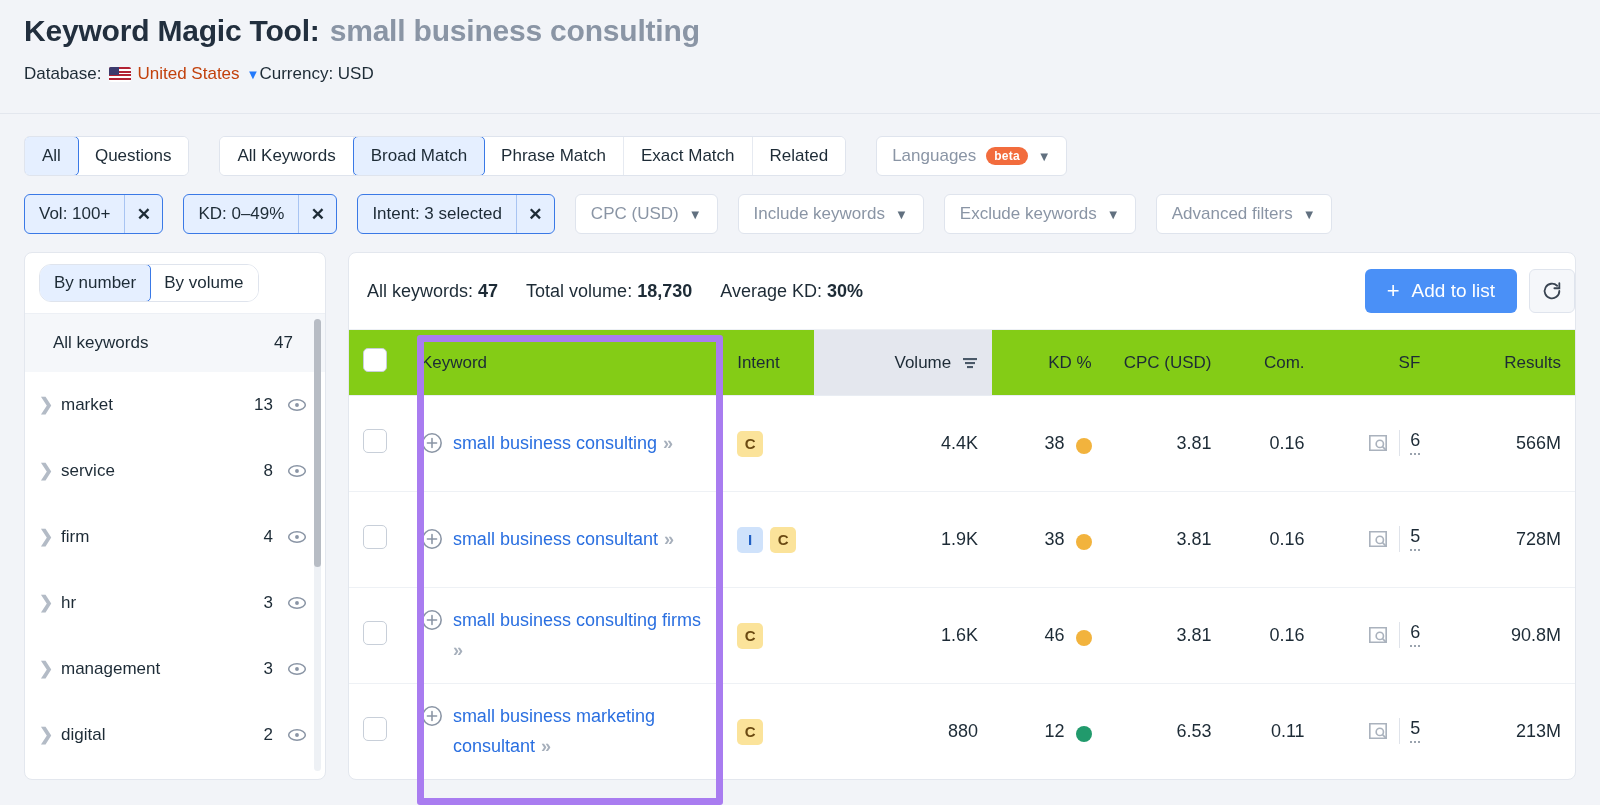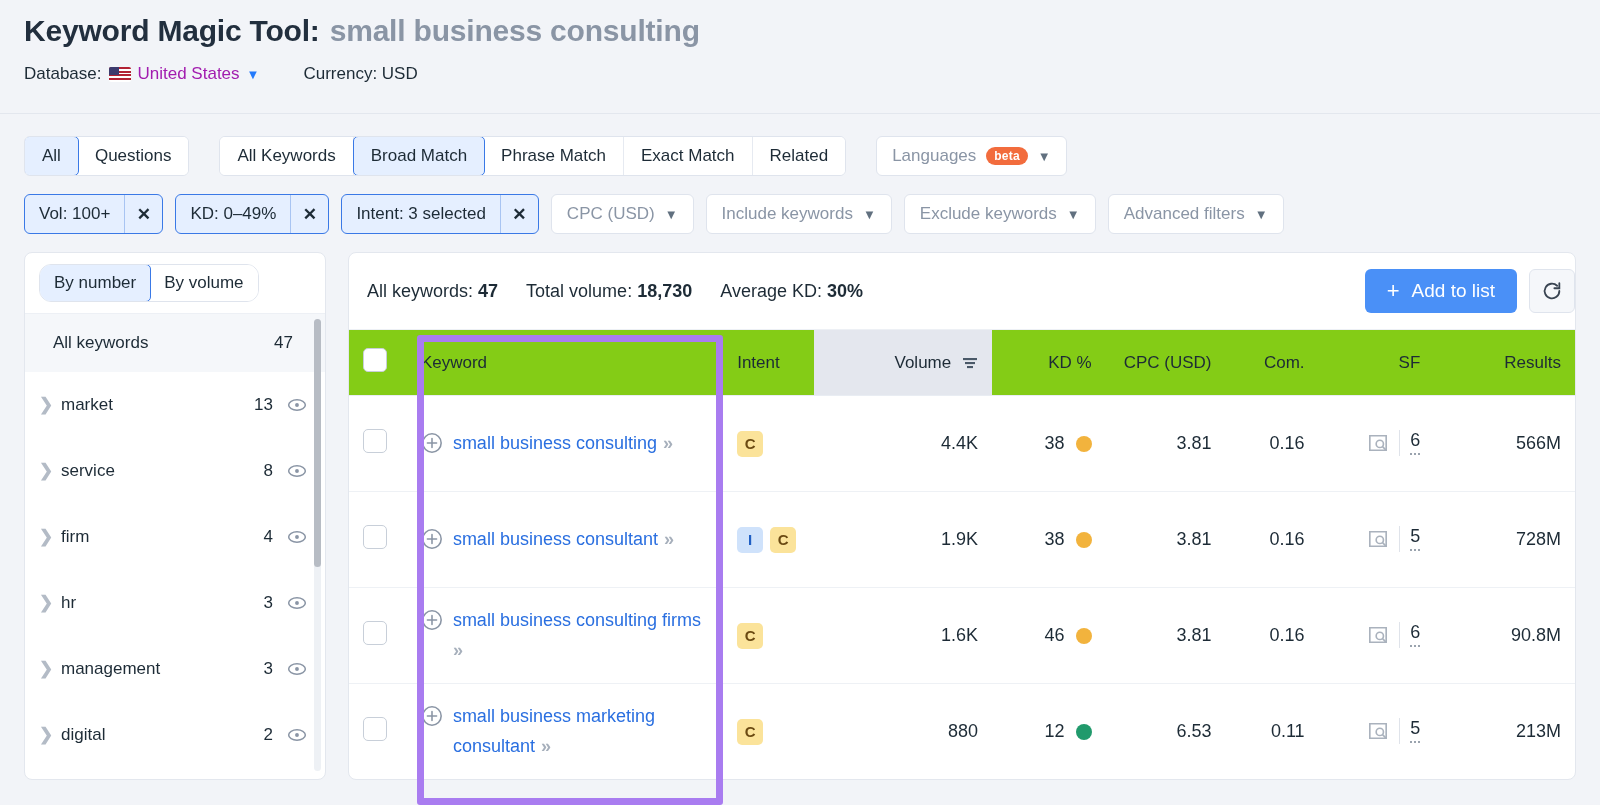--- a/index.html
+++ b/index.html
@@ -15,35 +15,35 @@
   .page-header {
     height: 114px;
     background: #f2f4f8;
     padding: 14px 24px 0 24px;
     border-bottom: 1px solid #e3e7ee;
     position: relative;
   }
   .title-row { display: flex; align-items: baseline; gap: 10px; }
   .title-main { font-size: 30px; font-weight: bold; color: #222f3e; letter-spacing: -0.2px; }
   .title-query { font-size: 30px; font-weight: bold; color: #8a95a5; letter-spacing: -0.2px; }
-  .meta-row { display: flex; align-items: center; gap: 44px; margin-top: 16px; }
+  .meta-row { display: flex; align-items: center; margin-top: 16px; }
   .meta-item { display: flex; align-items: center; gap: 7px; font-size: 17px; color: #1d2b36; }
   .db-label { color: #1d2b36; }
   .flag-icon {
     display: inline-block; width: 22px; height: 15px; border-radius: 2px;
     background:
       linear-gradient(to bottom,
         #b22234 0 12.5%, #fff 12.5% 25%, #b22234 25% 37.5%, #fff 37.5% 50%,
         #b22234 50% 62.5%, #fff 62.5% 75%, #b22234 75% 87.5%, #fff 87.5% 100%);
     position: relative; overflow: hidden; vertical-align: middle;
   }
   .flag-icon::before {
     content:""; position:absolute; left:0; top:0; width:10px; height:8px; background:#3c3b6e;
   }
-  .db-link { color: #a21caf; cursor: pointer; }
+  .db-link { color: #c2410c; cursor: pointer; }
   .caret { font-size: 13px; color: #247afb; line-height: 1; }
   .caret-grey { color: #61707f; }
 
   
   .filters-zone { padding: 22px 24px 0 24px; background: #f2f4f8; }
   .tabs-row { display: flex; align-items: center; gap: 30px; }
   .seg {
     display: inline-flex; background: #fff; border: 1px solid #dfe4ed;
     border-radius: 6px; overflow: hidden; height: 40px;
   }
@@ -61,21 +61,21 @@
   .lang-btn {
     display: inline-flex; align-items: center; gap: 10px; height: 40px;
     padding: 0 15px; background: #fff; border: 1px solid #dfe4ed;
     border-radius: 6px; font-size: 17px; color: #8a95a5; cursor: pointer;
   }
   .beta-pill {
     background: #f26c3d; color: #fff; font-size: 12px; font-weight: bold;
     border-radius: 9px; padding: 2px 8px; letter-spacing: .2px;
   }
 
-  .chips-row { display: flex; align-items: center; gap: 12px; margin-top: 18px; }
+  .chips-row { display: flex; align-items: center; gap: 20px; margin-top: 18px; }
   .chip-active {
     display: inline-flex; align-items: stretch; height: 40px;
     border: 1px solid #3a79e6; border-radius: 6px; background: #e5efff;
     overflow: hidden;
   }
   .chip-active .chip-label {
     display: flex; align-items: center; padding: 0 14px; font-size: 17px; color: #1d2b36;
   }
   .chip-active .chip-x {
     display: flex; align-items: center; justify-content: center; width: 38px;
@@ -186,21 +186,21 @@
   .dbl-chev { color: #a7b0bc; font-weight: bold; letter-spacing: -2px; margin-left: 3px; }
 
   .intent-wrap { display: flex; gap: 7px; justify-content: flex-start; }
   .badge {
     width: 26px; height: 26px; border-radius: 5px; display: inline-flex;
     align-items: center; justify-content: center; font-size: 15px; font-weight: bold;
   }
   .badge-C { background: #fbe39a; color: #6b4a12; }
   .badge-I { background: #cfe2fb; color: #1f5fc4; }
 
-  .kd-wrap { display: inline-flex; align-items: center; gap: 11px; }
+  .kd-wrap { display: inline-flex; align-items: flex-end; gap: 11px; }
   .kd-dot { width: 16px; height: 16px; border-radius: 50%; display: inline-block; }
 
   .sf-wrap { display: inline-flex; align-items: center; gap: 10px; justify-content: flex-end; }
   .sf-icon { width: 22px; height: 20px; color: #aab2bd; }
   .sf-sep { width: 1px; height: 26px; background: #dfe3ea; }
   .sf-num {
     color: #1d2b36; border-bottom: 2px dotted #9aa3ae; padding-bottom: 2px;
     cursor: pointer;
   }
 

